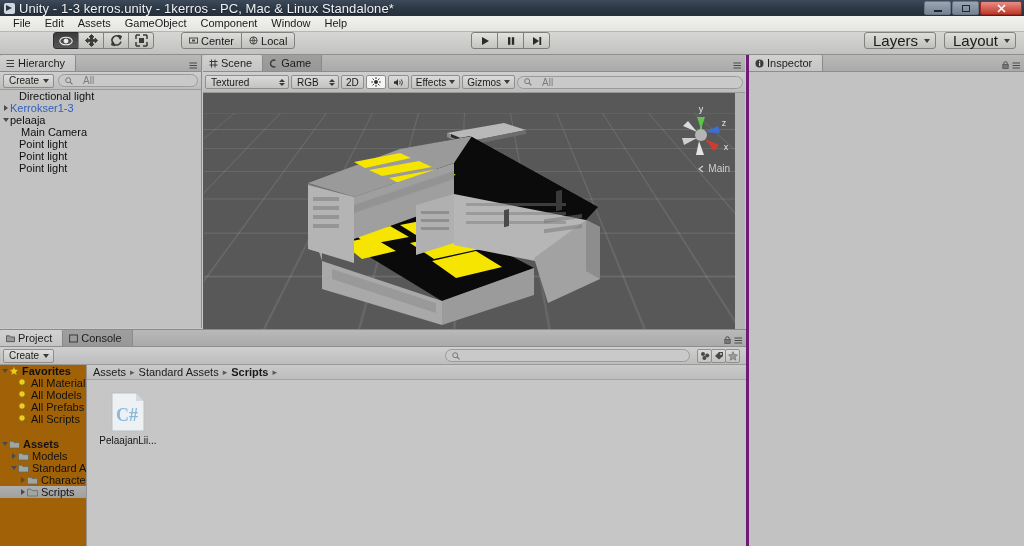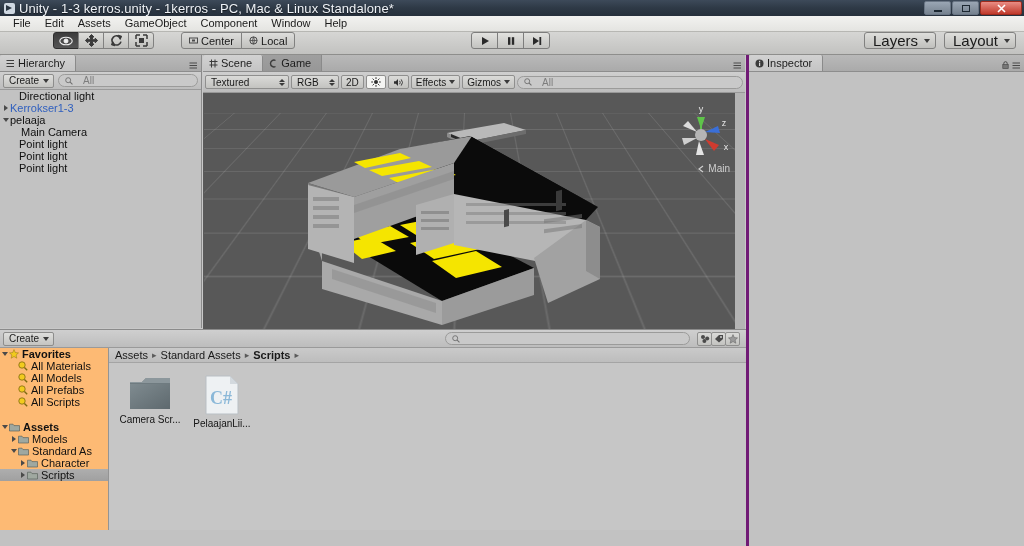--- a/index.html
+++ b/index.html
@@ -213,21 +213,21 @@
   .updown i.d { border-top: 3px solid #3a3a3a; }
 
   
   #inspector { left: 746px; top: 55px; width: 278px; height: 491px; border-left: 3px solid #701a75; }
   .ibody { background: #c2c2c2; height: 474px; }
 
   
   #project { left: 0; top: 329px; width: 746px; height: 217px; border-top: 1px solid #8b8b8b; }
   .pbody { display: flex; height: 182px; }
   .ptree {
-    width: 109px; background: #fdba74; border-right: 1px solid #949494;
+    width: 87px; background: #a16207; border-right: 1px solid #949494;
     position: relative; overflow: hidden;
   }
   .prow {
     height: 12px; display: flex; align-items: center; font-size: 11px;
     color: #111; white-space: nowrap; padding-right: 2px;
   }
   .prow.sel { background: linear-gradient(to bottom, #aeaeae, #a0a0a0); }
   .prow.bold { font-weight: bold; }
   .folder-ico { width: 11px; height: 9px; flex: none; margin-right: 3px; }
   .star-ico { width: 10px; height: 10px; flex: none; margin-right: 3px; }
@@ -622,20 +622,43 @@
         </svg>
         <svg class="hamb" viewBox="0 0 9 7">
           <path d="M0.5 1 H8 M0.5 3.5 H8 M0.5 6 H8" stroke="#4a4a4a" stroke-width="1"></path>
         </svg>
       </div>
     </div>
     <div class="ibody"></div>
   </div>
 
   <div class="panel" id="project">
+    <div class="tabrow">
+      <div class="tab active">
+        <svg class="tab-ico" viewBox="0 0 10 9">
+          <path d="M0.5 1.5 H4 L5 2.8 H9.5 V8 H0.5 Z" fill="#9a9a9a" stroke="#3c3c3c" stroke-width=".8"></path>
+        </svg>
+        <span>Project</span>
+      </div>
+      <div class="tab">
+        <svg class="tab-ico" viewBox="0 0 9 9">
+          <rect x="0.6" y="1" width="7.8" height="7" fill="none" stroke="#3c3c3c" stroke-width="1"></rect>
+        </svg>
+        <span>Console</span>
+      </div>
+      <div class="panel-menu">
+        <svg class="lockico" viewBox="0 0 7 8">
+          <path d="M1.8 3.6 V2.4 A1.7 1.7 0 0 1 5.2 2.4 V3.6" fill="none" stroke="#4a4a4a" stroke-width="1"></path>
+          <rect x="0.8" y="3.6" width="5.4" height="3.8" fill="#777" stroke="#4a4a4a" stroke-width=".7"></rect>
+        </svg>
+        <svg class="hamb" viewBox="0 0 9 7">
+          <path d="M0.5 1 H8 M0.5 3.5 H8 M0.5 6 H8" stroke="#4a4a4a" stroke-width="1"></path>
+        </svg>
+      </div>
+    </div>
 
     <div class="psearchbar">
       <div class="createbtn">
         <span>Create</span>
         <i class="caret"></i>
       </div>
       <div style="flex:1"></div>
       <div class="searchfield" style="flex:none;width:245px">
         <svg class="mag" viewBox="0 0 9 9">
           <circle cx="3.6" cy="3.6" r="2.8" fill="none" stroke="#6e6e6e" stroke-width="1"></circle>
@@ -751,34 +774,20 @@
         <div class="breadcrumb">
           <span>Assets</span>
           <span class="crumbsep">▸</span>
           <span>Standard Assets</span>
           <span class="crumbsep">▸</span>
           <span style="font-weight:bold">Scripts</span>
           <span class="crumbsep">▸</span>
         </div>
 
         <div class="grid-area">
-          <div class="asset">
-            <svg width="44" height="36" viewBox="0 0 44 36">
-              <path d="M2 7 H14 L18 3 H42 V34 H2 Z" fill="#6f7b80"></path>
-              <path d="M2 7 H14 L18 3 H42 V8 H2 Z" fill="#8c979c"></path>
-              <path d="M2 9 L42 9 L42 34 L2 34 Z" fill="url(#fgrad)"></path>
-              <defs>
-                <linearGradient id="fgrad" x1="0" y1="0" x2="1" y2="1">
-                  <stop offset="0%" stop-color="#7f8b90"></stop>
-                  <stop offset="100%" stop-color="#5e696e"></stop>
-                </linearGradient>
-              </defs>
-            </svg>
-            <span class="label">Camera Scr...</span>
-          </div>
 
 
           <div class="asset">
             <svg width="34" height="40" viewBox="0 0 34 40">
               <path d="M1 1 H25 L33 9 V39 H1 Z" fill="#eef1f3" stroke="#b9bfc4" stroke-width="1"></path>
               <path d="M25 1 L33 9 H25 Z" fill="#d3d9de"></path>
               <text x="16" y="29" fill="#8bb8d8" font-size="18" font-weight="bold" text-anchor="middle" font-family="'Liberation Serif',serif">C#</text>
             </svg>
             <span class="label">PelaajanLii...</span>
           </div>

